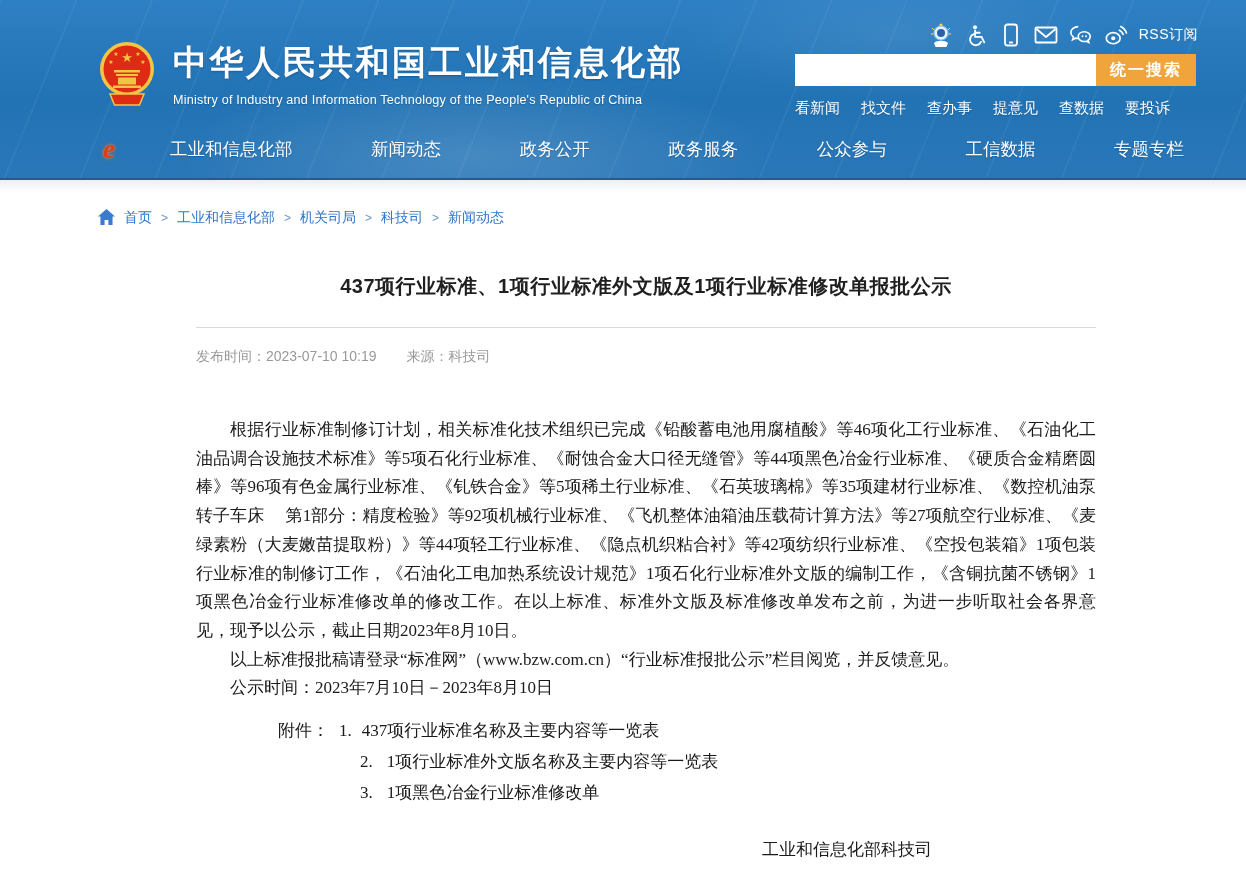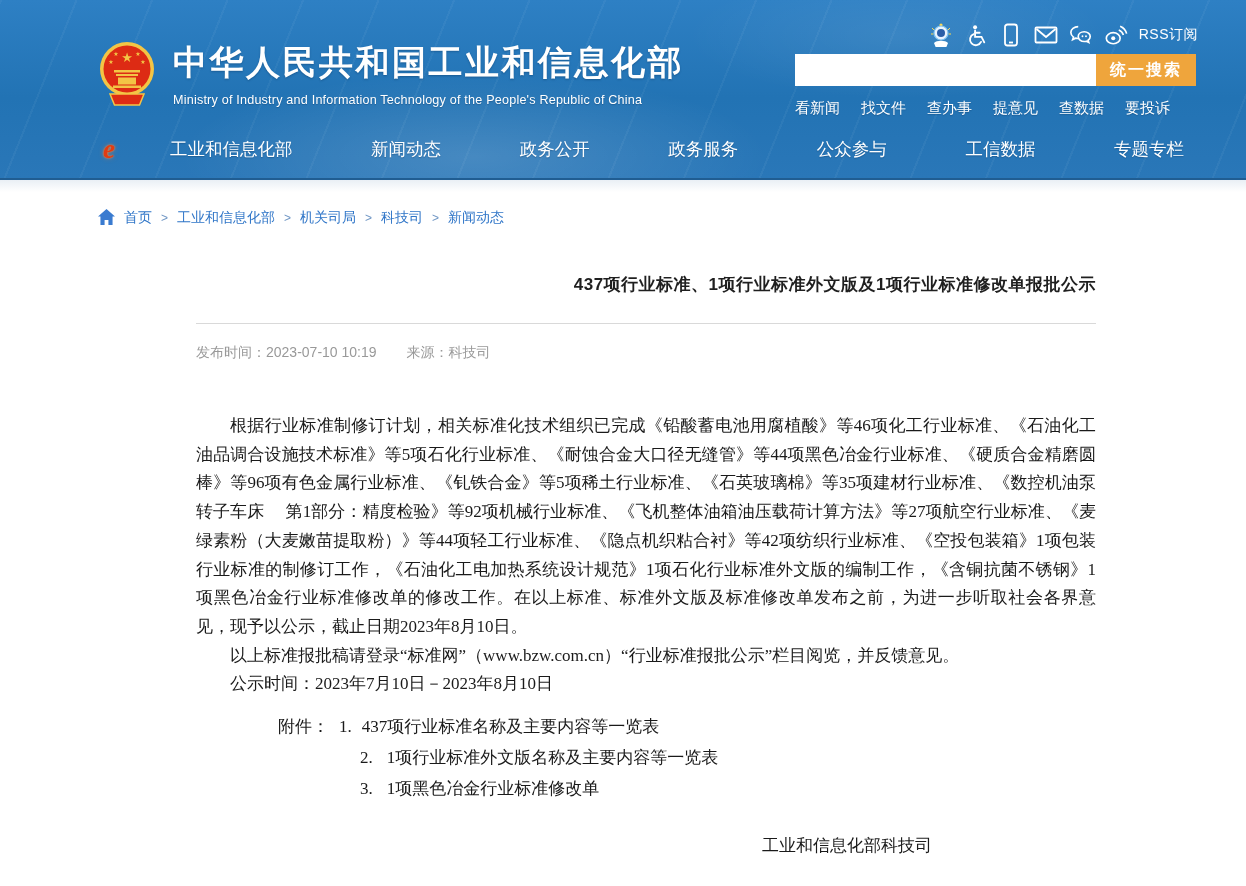--- a/index.html
+++ b/index.html
@@ -45,21 +45,21 @@
   .nav-items span{ color:#fff; font-size:17.5px; cursor:pointer; text-shadow:0 1px 1px rgba(0,40,80,.3); }
 
   
   .breadcrumb{ margin:17px 0 0 98px; display:flex; align-items:center; gap:9px; font-size:14px; color:#3076c8; }
   .breadcrumb .crumb{ cursor:pointer; }
   .breadcrumb .sep{ color:#6f96c4; font-size:12px; }
   .home-icon{ display:inline-flex; margin-top:-2px; }
 
   
   .article{ width:900px; margin:46px 0 0 196px; }
-  .article-title{ text-align:right; font-size:17px; font-weight:bold; color:#1f1f1f; letter-spacing:.5px; }
+  .article-title{ text-align:center; font-size:20px; font-weight:bold; color:#1f1f1f; letter-spacing:.5px; }
   .title-divider{ margin-top:27px; border-bottom:1px solid #d9d9d9; }
   .article-meta{ margin-top:20px; text-align:left; font-size:14px; color:#999; }
   .article-meta .gap{ display:inline-block; width:30px; }
 
   .article-body{ margin-top:50px; font-family:"Liberation Serif",serif; font-size:17px; line-height:28.7px; color:#1a1a1a; text-align:justify; }
   .article-body p{ text-indent:2em; }
 
   .attachments{ margin-top:16px; font-family:"Liberation Serif",serif; font-size:17px; color:#1a1a1a; }
   .att-first{ margin-left:82px; }
   .att-line{ margin-left:164px; margin-top:8px; }

